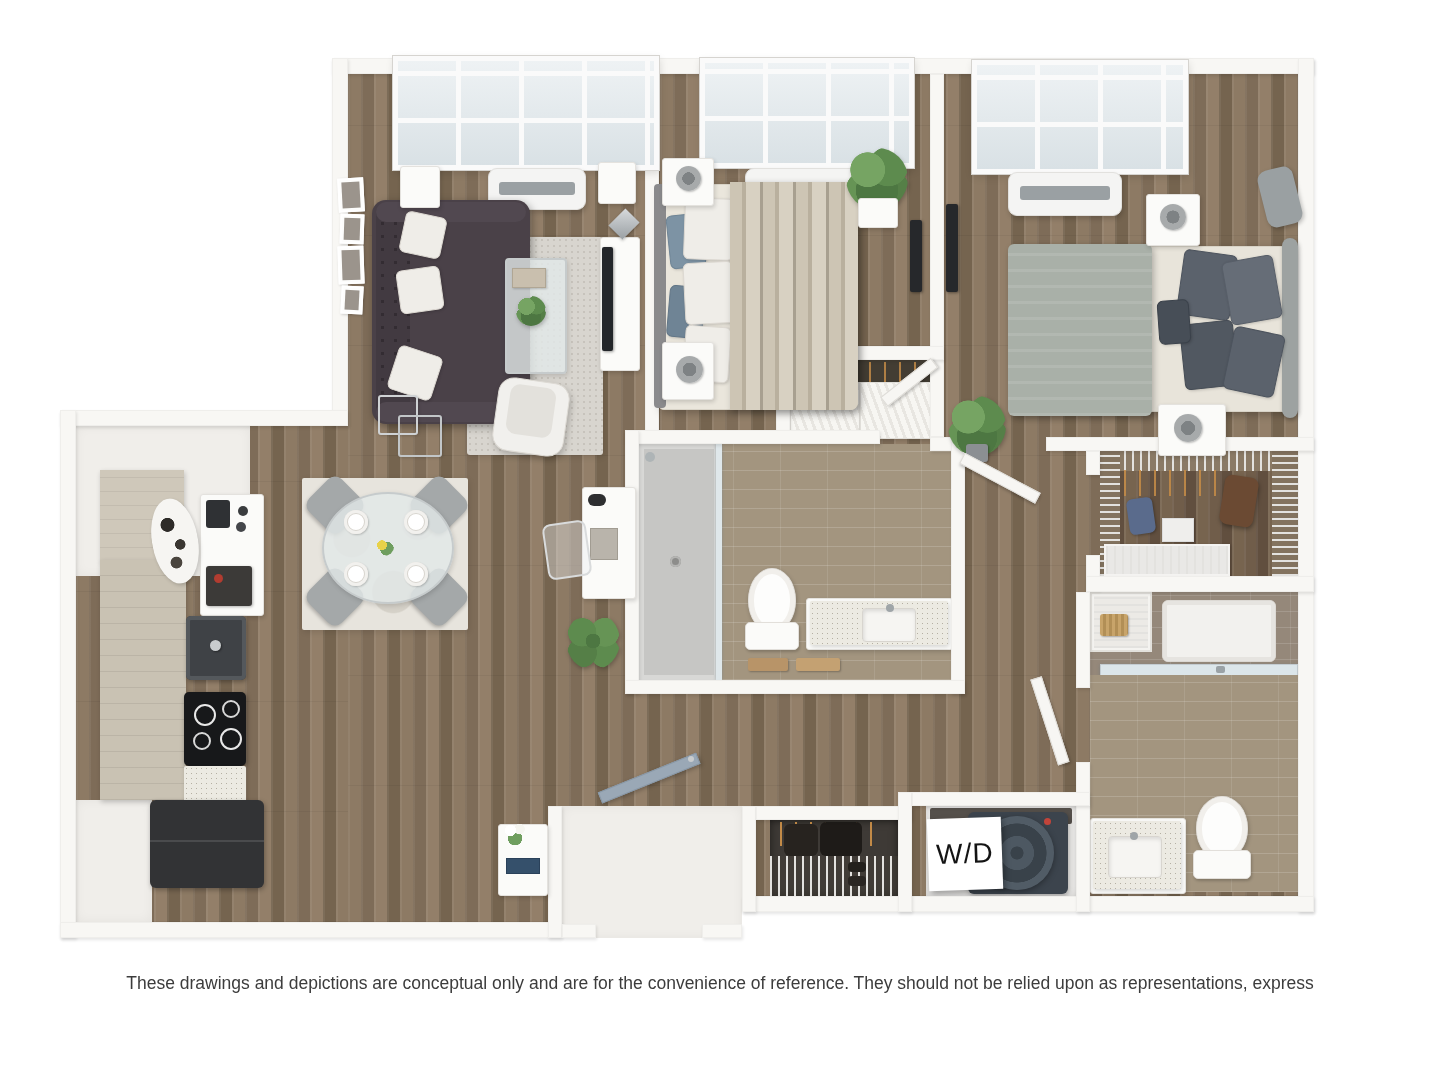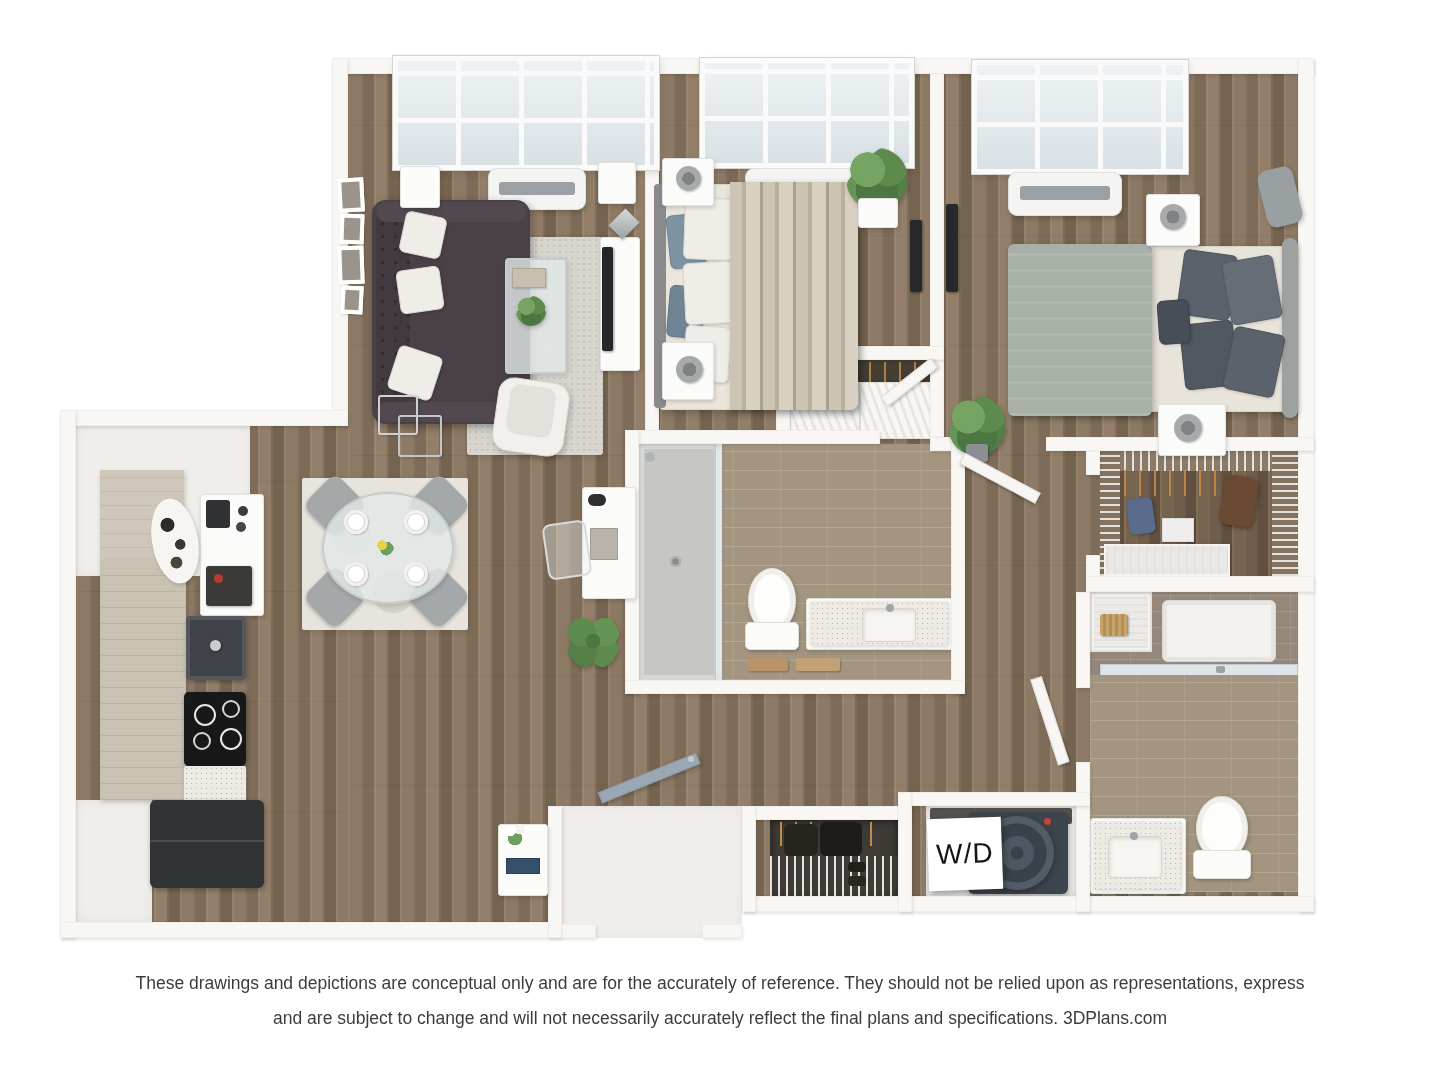--- a/index.html
+++ b/index.html
@@ -305,15 +305,14 @@
   <div class="abs" style="left:600px;top:792px;width:104px;height:10px;background:#9aa8b6;border:1px solid #8897a6;box-shadow:1px 2px 4px rgba(0,0,0,0.25);transform:rotate(-22deg);transform-origin:left center;"></div>
   <div class="abs" style="left:688px;top:756px;width:6px;height:6px;border-radius:50%;background:#c9ccce;"></div>
 
   <div class="wf" style="left:498px;top:824px;width:48px;height:70px;"></div>
   <div class="abs" style="left:500px;top:820px;width:30px;height:26px;border-radius:50%;background:radial-gradient(circle at 35% 40%, #ffffff 0 22%, transparent 23%),radial-gradient(circle at 65% 35%, #f5f5f0 0 20%, transparent 21%),radial-gradient(circle at 50% 70%, #6f9e5f 0 30%, transparent 31%);"></div>
   <div class="abs" style="left:506px;top:858px;width:32px;height:14px;background:#35506b;border:1px solid #2a415a;"></div>
 
 </div>
 
 <div id="footer">
-  <div>These drawings and depictions are conceptual only and are for the accurately of reference. They should not be relied upon as representations, express</div>
-  <div>and are subject to change and will not necessarily accurately reflect the final plans and specifications. 3DPlans.com</div>
+  <div>These drawings and depictions are conceptual only and are for the convenience of reference. They should not be relied upon as representations, express</div>
 </div>
 
 </body></html>

